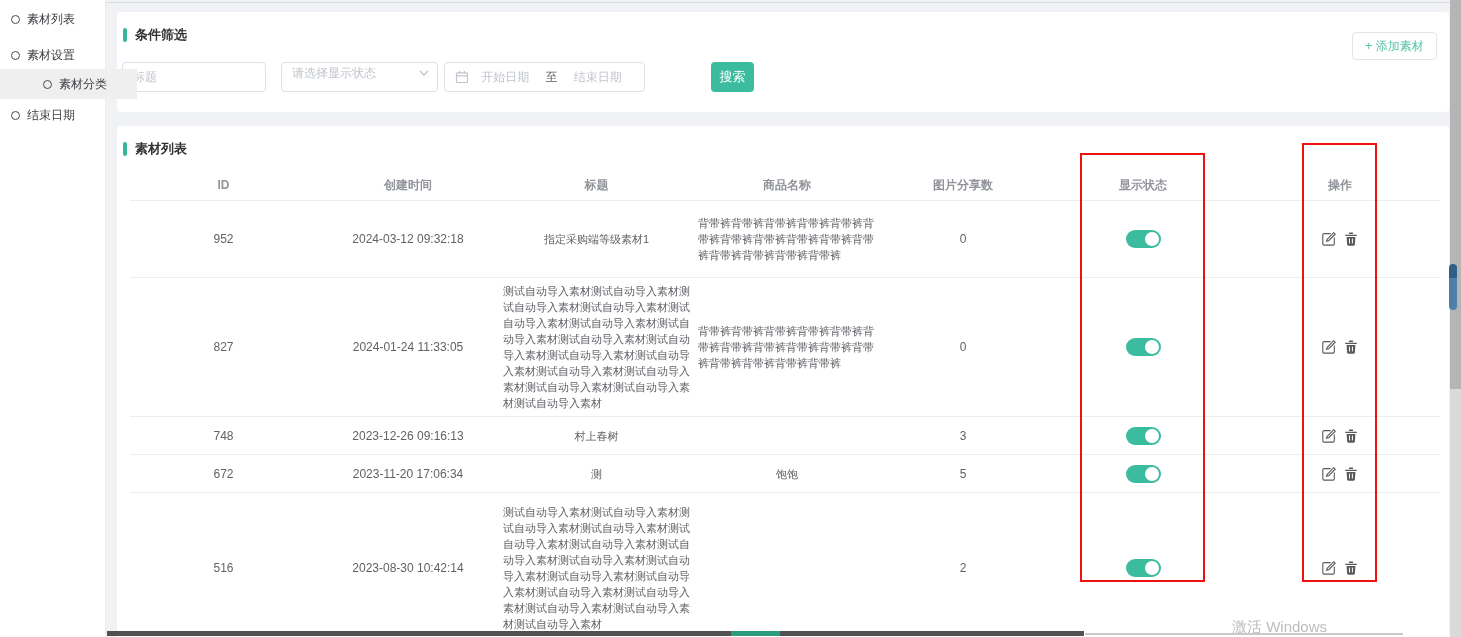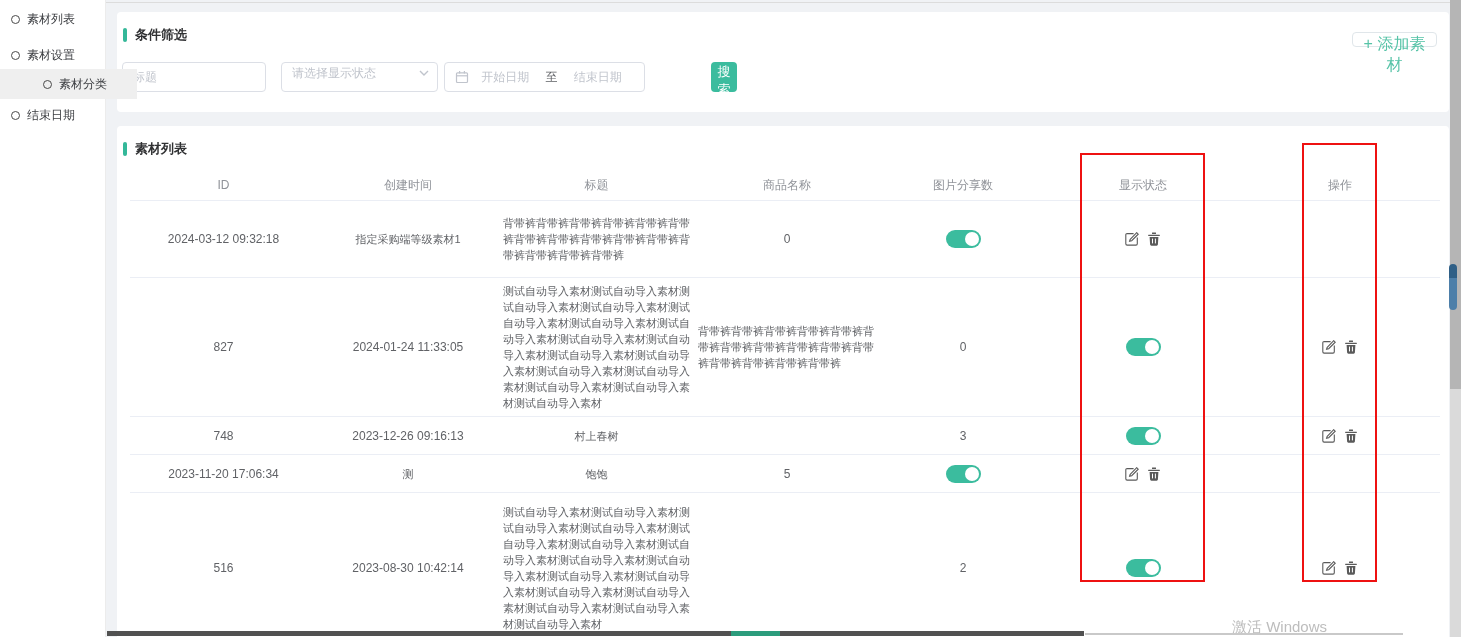--- a/index.html
+++ b/index.html
@@ -27,29 +27,29 @@
   
   .ctl{position:absolute;top:50px;height:30px;box-sizing:border-box;background:#fff;border:1px solid #dcdfe6;border-radius:4px;font-size:12px;color:#606266;}
   .inp-title{left:5px;width:144px;padding:0 10px;outline:none;}
   .inp-title::placeholder{color:#c0c4cc;}
   .select{left:164px;width:157px;display:flex;align-items:center;padding:0 8px 8px 10px;cursor:pointer;}
   .select .ph{color:#c0c4cc;flex:1;}
   .daterange{left:327px;width:201px;display:flex;align-items:center;padding:0 10px;cursor:pointer;}
   .daterange .ph{color:#c0c4cc;}
   .dr-start,.dr-end{flex:1;text-align:center;}
   .dr-sep{color:#606266;padding:0 4px;}
-  .btn-search{position:absolute;left:594px;top:50px;width:26px;height:30px;border:none;border-radius:4px;
+  .btn-search{position:absolute;left:594px;top:50px;width:43px;height:30px;border:none;border-radius:4px;
     background:#3bbc9e;color:#fff;font-size:13px;cursor:pointer;font-family:inherit;}
-  .btn-add{position:absolute;right:12px;top:20px;width:85px;height:15px;background:#fff;border:1px solid #e0e6ea;
-    border-radius:4px;color:#56c3a7;font-size:16px;cursor:pointer;font-family:inherit;}
+  .btn-add{position:absolute;right:12px;top:20px;width:85px;height:28px;background:#fff;border:1px solid #e0e6ea;
+    border-radius:4px;color:#56c3a7;font-size:12px;cursor:pointer;font-family:inherit;}
   
   .tbl{margin:44px 9px 0 13px;width:1310px;}
   .grid{display:grid;grid-template-columns:187px 182px 195px 186px 166px 194px 200px;}
   .thead{height:30px;align-items:center;border-bottom:1px solid #ebeef5;}
-  .th{text-align:center;font-size:12px;font-weight:400;color:#909399;}
+  .th{text-align:center;font-size:12px;font-weight:700;color:#909399;}
   .trow{border-bottom:1px solid #ebeef5;}
   .td{display:flex;align-items:center;justify-content:center;
       font-size:12px;line-height:16px;color:#606266;padding:4px;box-sizing:border-box;}
   .c-title,.c-product{font-size:11px;}
   .r1{min-height:76px;} .r2{min-height:138px;} .r3{min-height:37px;} .r4{min-height:37px;} .r5{min-height:150px;}
   
   .toggle{position:relative;width:35px;height:18px;border-radius:9px;background:#3bbc9e;cursor:pointer;}
   .knob{position:absolute;right:2px;top:2px;width:14px;height:14px;border-radius:50%;background:#fff;}
   
   .op-icon{display:inline-flex;color:#5a5a5a;cursor:pointer;margin:0 4px;}
@@ -136,20 +136,21 @@
         <div class="th">ID</div>
         <div class="th">创建时间</div>
         <div class="th">标题</div>
         <div class="th">商品名称</div>
         <div class="th">图片分享数</div>
         <div class="th">显示状态</div>
         <div class="th">操作</div>
       </div>
 
       <div class="grid trow r1">
+        <div class="td">952</div>
         <div class="td">2024-03-12 09:32:18</div>
         <div class="td c-title">指定采购端等级素材1</div>
         <div class="td c-product">背带裤背带裤背带裤背带裤背带裤背带裤背带裤背带裤背带裤背带裤背带裤背带裤背带裤背带裤背带裤</div>
         <div class="td">0</div>
         <div class="td">
           <div class="toggle">
               <div class="knob"></div>
             </div>
         </div>
         <div class="td">
@@ -225,20 +226,21 @@
               <rect x="1.2" y="2.7" width="11.6" height="1.4" rx="0.3"></rect>
               <path d="M2.6 5.1h8.8l-.5 7.5a1.2 1.2 0 0 1-1.2 1.1H4.3a1.2 1.2 0 0 1-1.2-1.1z"></path>
               <rect x="5" y="6.6" width="1" height="4.8" fill="#fff"></rect>
                 <rect x="7.9" y="6.6" width="1" height="4.8" fill="#fff"></rect>
             </svg>
           </span>
         </div>
       </div>
 
       <div class="grid trow r4">
+        <div class="td">672</div>
         <div class="td">2023-11-20 17:06:34</div>
         <div class="td c-title">测</div>
         <div class="td c-product">饱饱</div>
         <div class="td">5</div>
         <div class="td">
           <div class="toggle">
               <div class="knob"></div>
             </div>
         </div>
         <div class="td">

